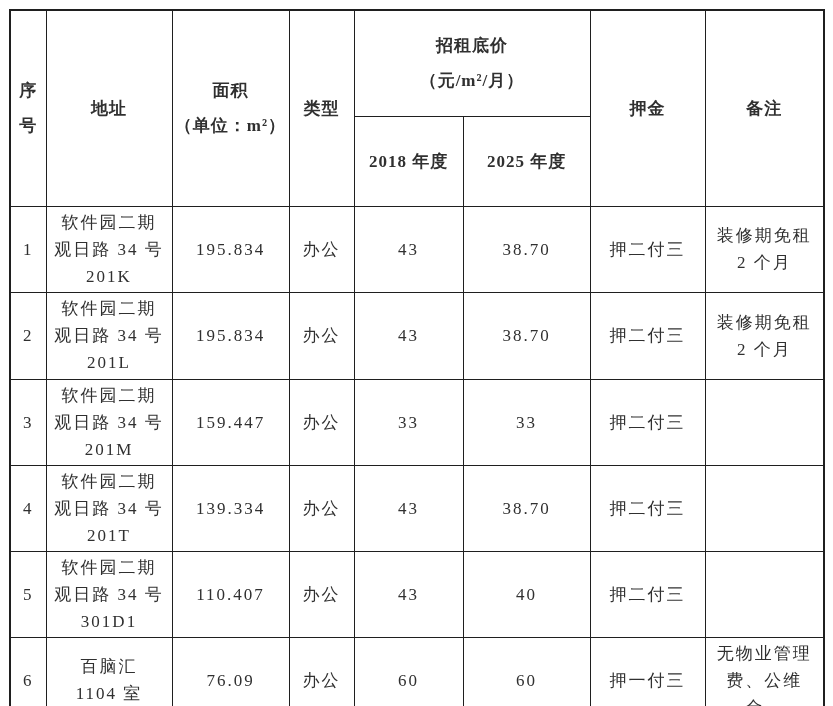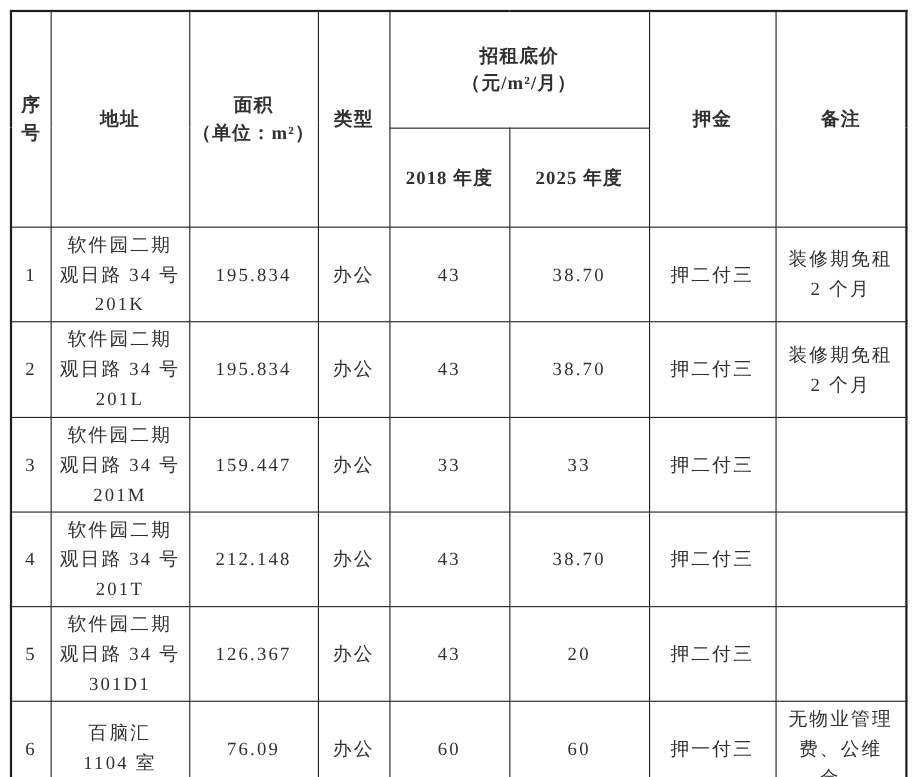--- a/index.html
+++ b/index.html
@@ -31,21 +31,21 @@
     text-align:center;
     vertical-align:middle;
     white-space:pre-line;
     padding:2px 2px;
     overflow:hidden;
   }
   table.rental th{
     font-weight:bold;
     font-size:17px;
     letter-spacing:1px;
-    line-height:25px;
+    line-height:35px;
   }
   table.rental td{
     font-size:17px;
     letter-spacing:2px;
     line-height:27px;
   }
   td.num{letter-spacing:1px;}
 </style>
 </head>
 <body>
@@ -116,36 +116,36 @@
         <td class="num">33</td>
         <td class="num">33</td>
         <td>押二付三</td>
         <td></td>
       </tr>
       <tr style="height:86px">
         <td class="num">4</td>
         <td>软件园二期
 观日路 34 号
 201T</td>
-        <td class="num">212.148</td>
+        <td class="num">139.334</td>
         <td>办公</td>
         <td class="num">43</td>
         <td class="num">38.70</td>
         <td>押二付三</td>
         <td></td>
       </tr>
       <tr style="height:83px">
         <td class="num">5</td>
         <td>软件园二期
 观日路 34 号
 301D1</td>
-        <td class="num">126.367</td>
+        <td class="num">110.407</td>
         <td>办公</td>
         <td class="num">43</td>
-        <td class="num">20</td>
+        <td class="num">40</td>
         <td>押二付三</td>
         <td></td>
       </tr>
       <tr style="height:58px">
         <td class="num">6</td>
         <td>百脑汇
 1104 室</td>
         <td class="num">76.09</td>
         <td>办公</td>
         <td class="num">60</td>

